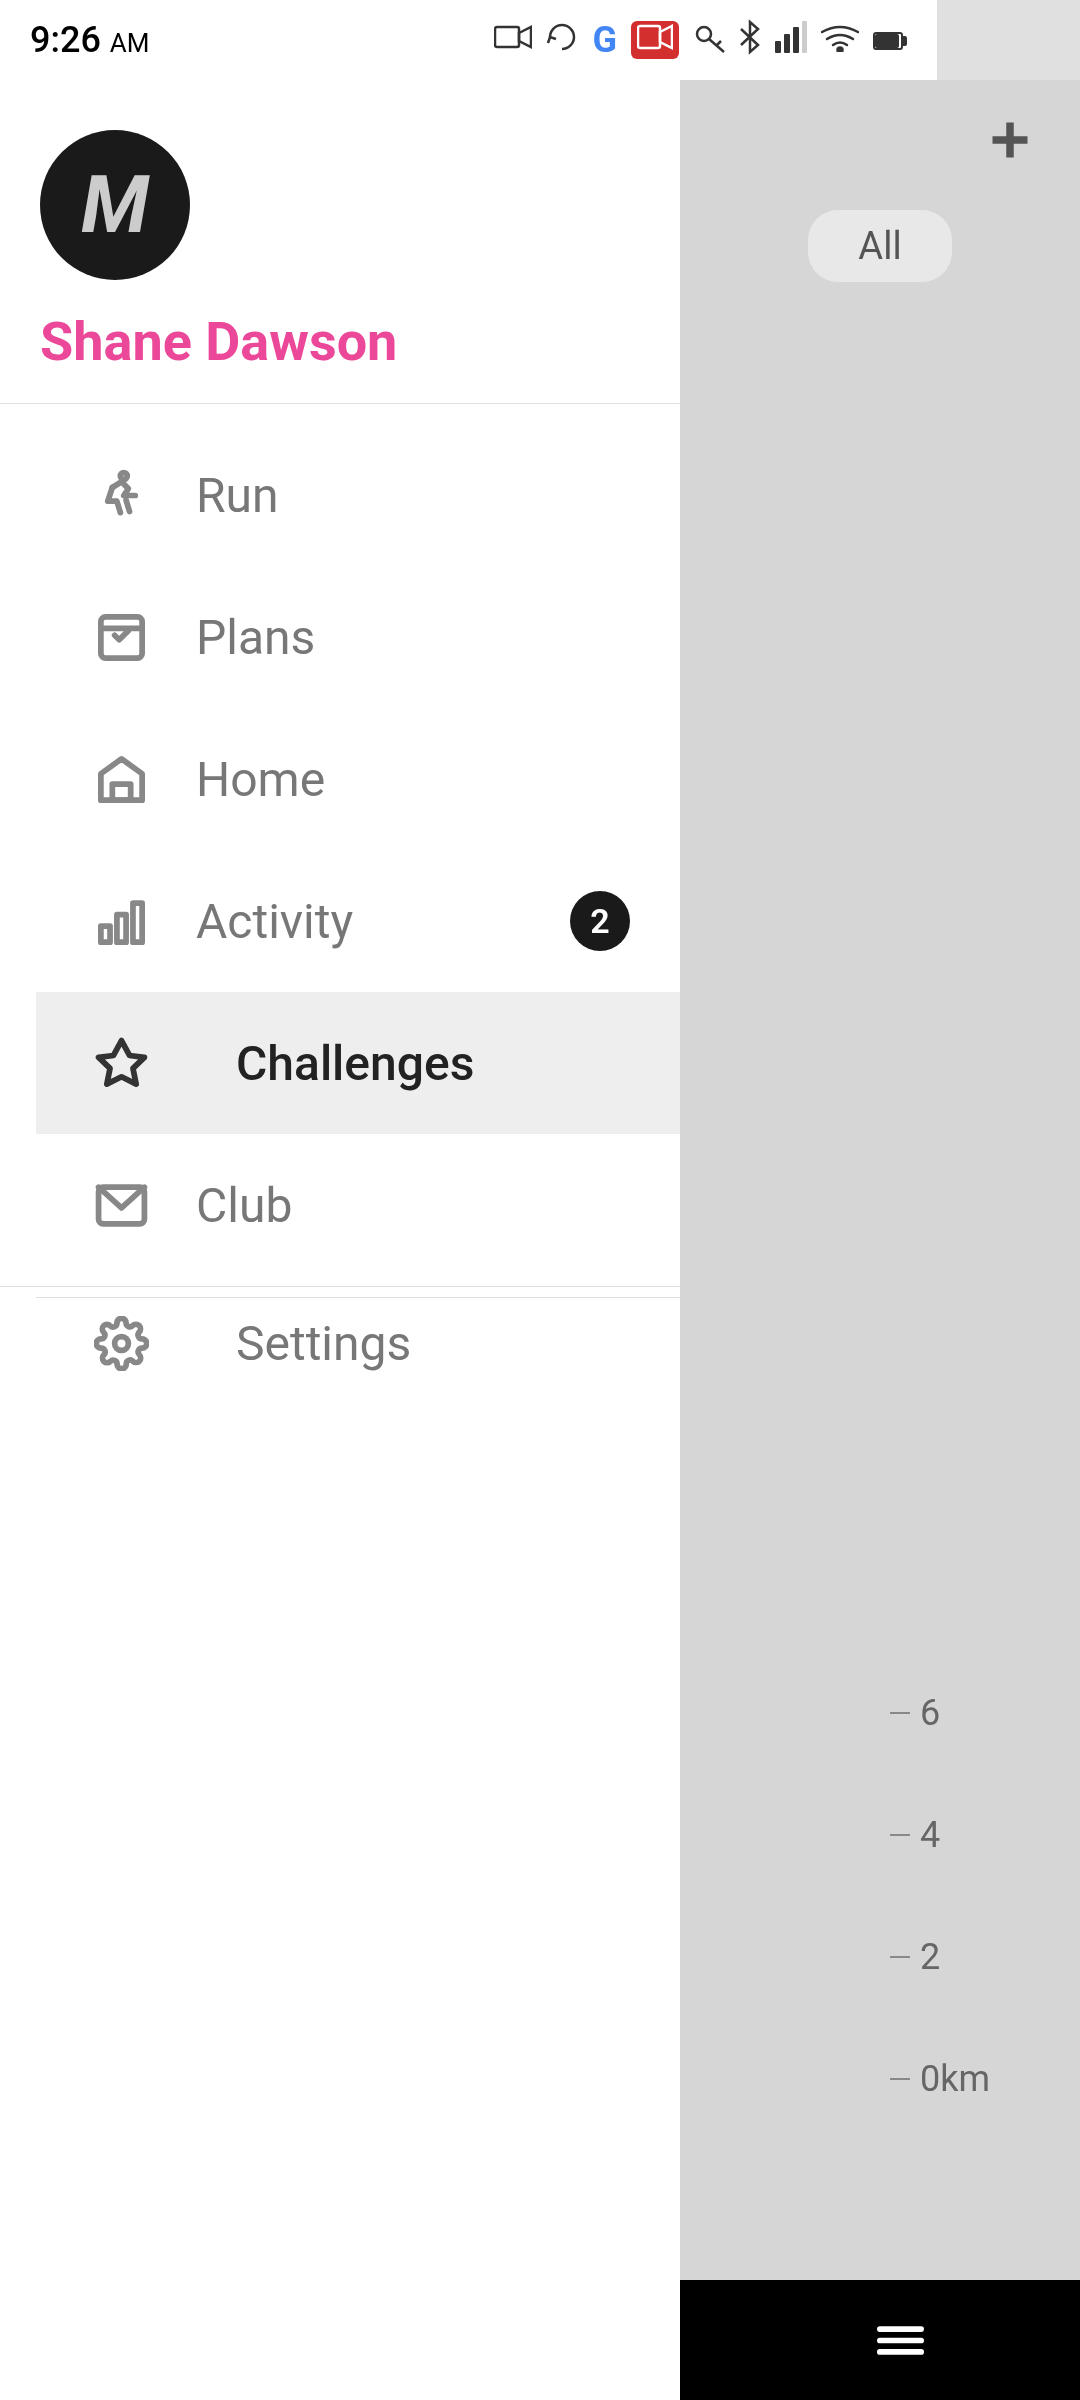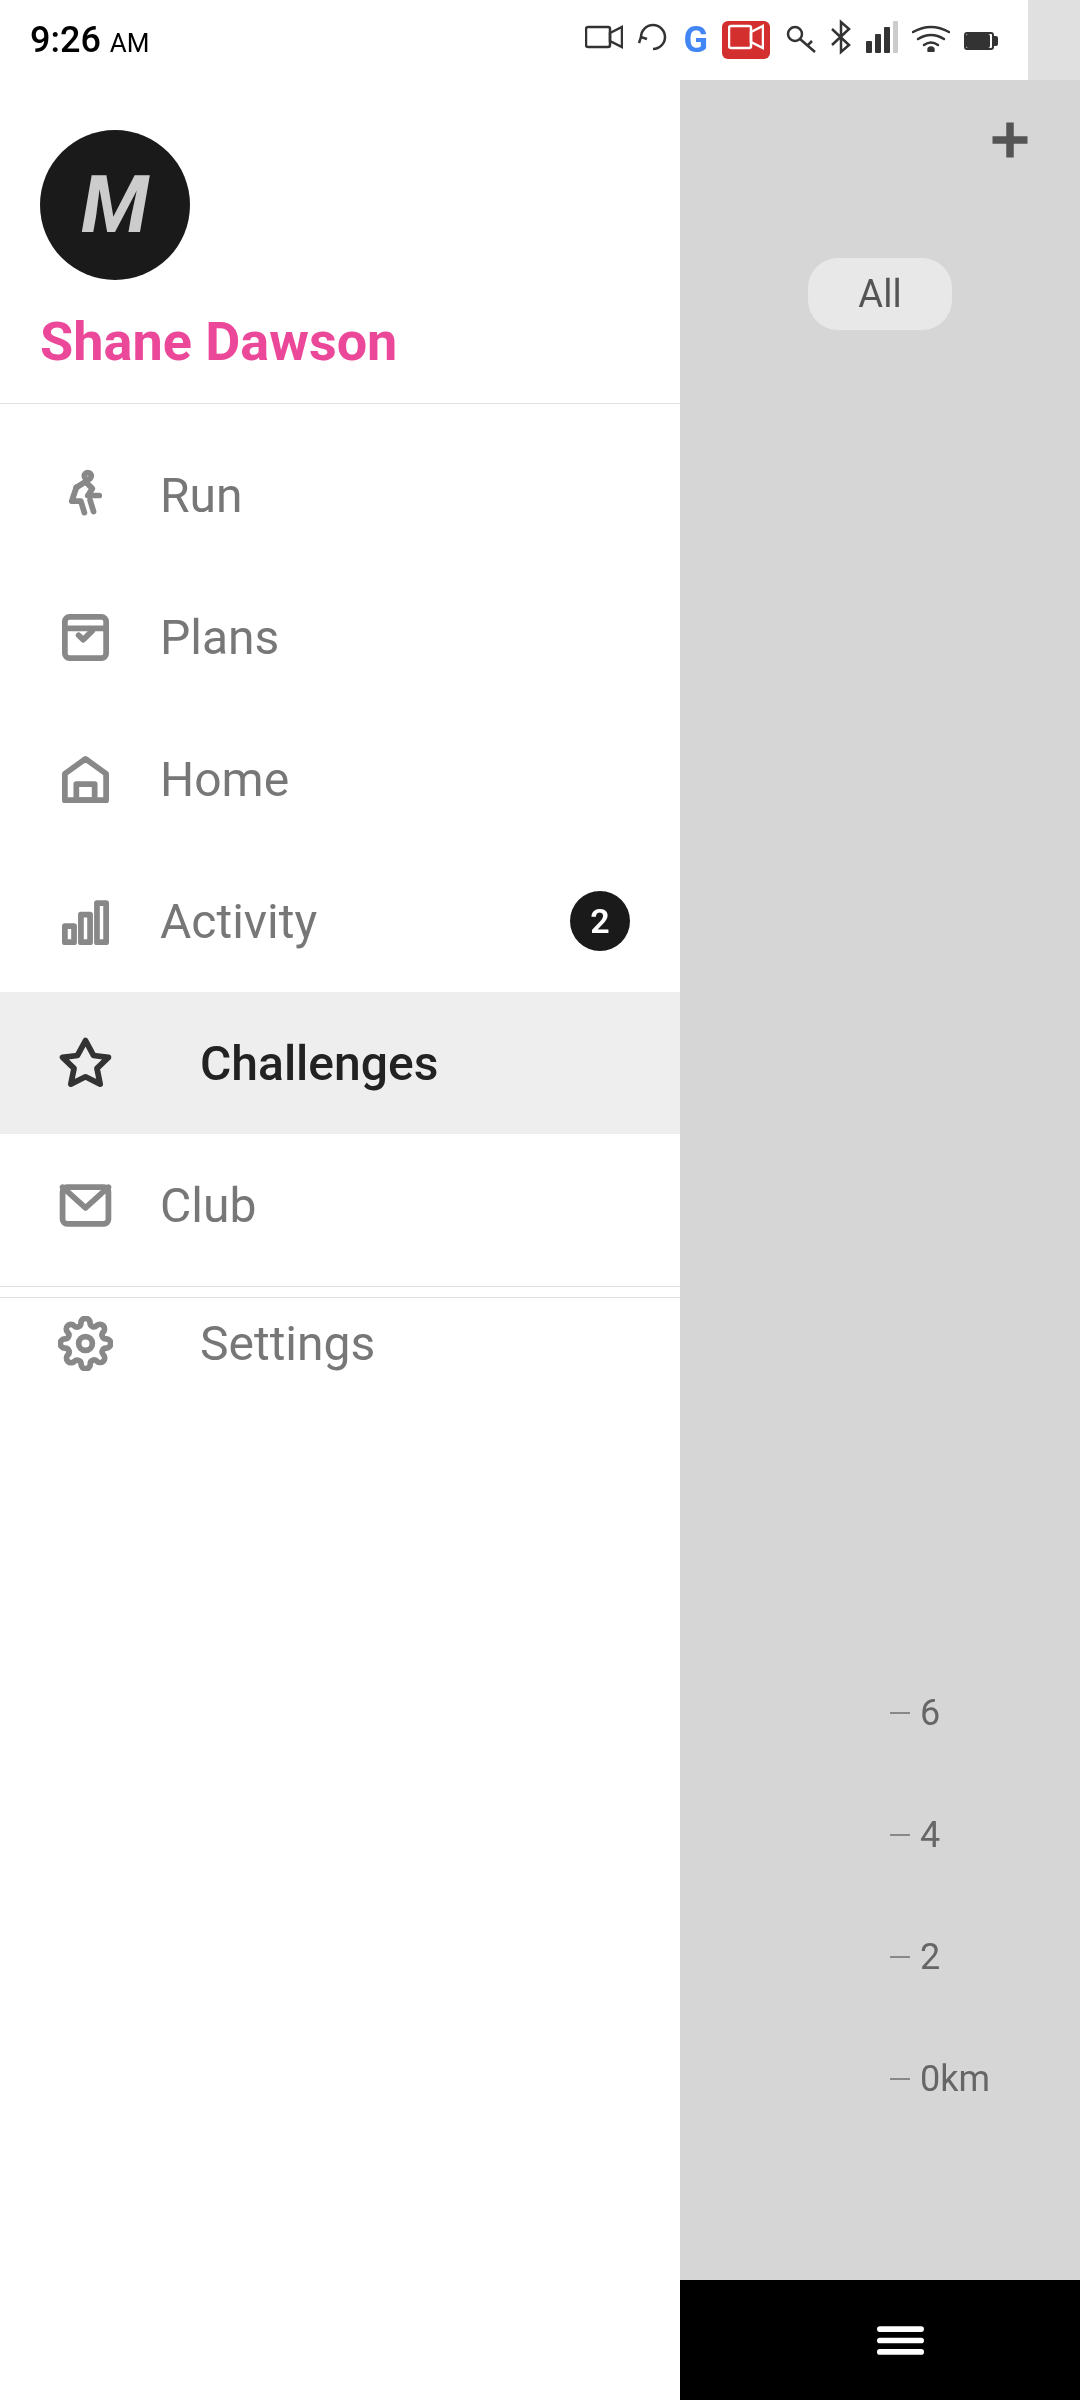--- a/index.html
+++ b/index.html
@@ -9,21 +9,21 @@
       width: 1080px;
       height: 2400px;
       background: #e0e0e0;
       font-family: 'Roboto', Arial, sans-serif;
       overflow: hidden;
       position: relative;
     }
 
     
     .status-bar {
-      width: 1028px;
+      width: 937px;
       height: 80px;
       background: #ffffff;
       display: flex;
       align-items: center;
       justify-content: space-between;
       padding: 0 30px;
       position: absolute;
       top: 0;
       left: 0;
       z-index: 100;
@@ -104,20 +104,21 @@
       flex: 1;
       padding-top: 20px;
     }
 
     .nav-item {
       display: flex;
       align-items: center;
       padding: 36px 50px;
       cursor: pointer;
       position: relative;
+      margin-left: 36px;
     }
     .nav-item.active {
       background: #eeeeee;
       gap: 40px;
     }
 
     .nav-icon {
       width: 70px;
       height: 70px;
       display: flex;
@@ -179,21 +180,20 @@
 
     
     .right-panel {
       flex: 1;
       background: #d6d6d6;
       position: relative;
       display: flex;
       flex-direction: column;
       align-items: flex-end;
       padding: 20px 30px;
-      gap: 48px;
     }
 
     .add-button {
       width: 80px;
       height: 80px;
       display: flex;
       align-items: center;
       justify-content: center;
       cursor: pointer;
     }

